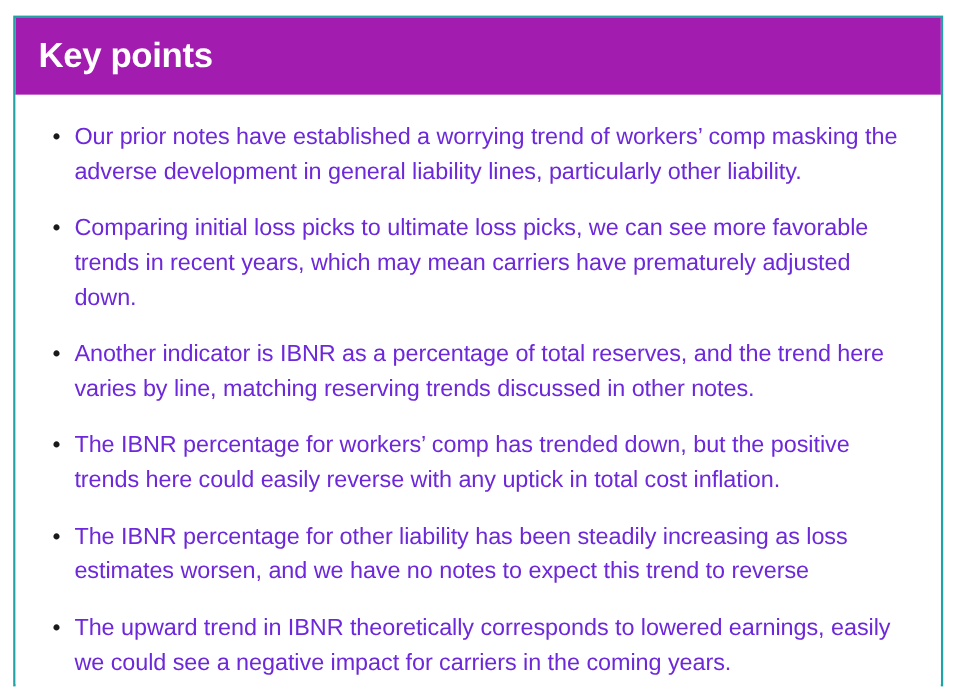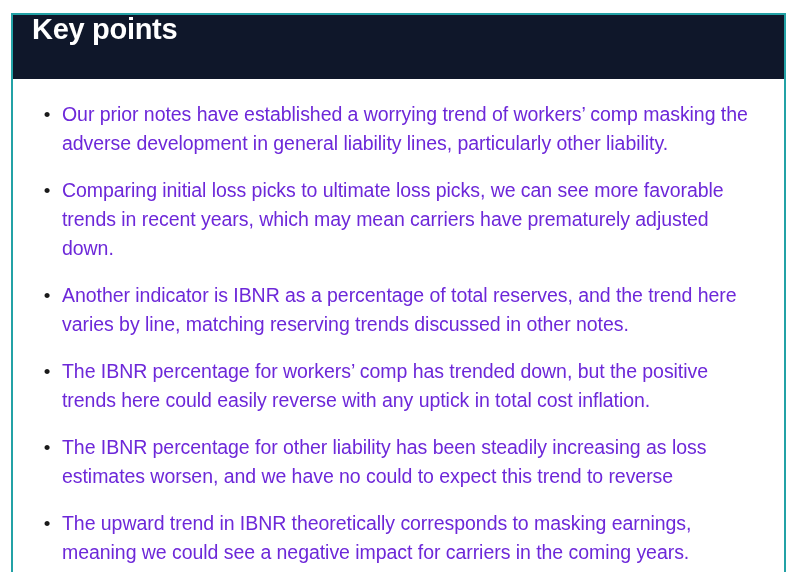--- a/index.html
+++ b/index.html
@@ -21,24 +21,25 @@
     width: 775px;
     height: 559px;
     box-sizing: border-box;
     background: #ffffff;
     border: 2px solid #23a2a6;
     display: flex;
     flex-direction: column;
   }
 
   .card-header {
-    background: #0f172a;
+    background: #a21caf;
     height: 64px;
     flex: 0 0 64px;
     display: flex;
+    align-items: center;
     padding: 0 0 0 19px;
     box-sizing: border-box;
   }
 
   .card-header-title {
     color: #ffffff;
     font-size: 29px;
     font-weight: bold;
     letter-spacing: -0.3px;
     line-height: 1;
@@ -113,24 +114,24 @@
         <span class="bullet-text">Another indicator is IBNR as a percentage of total reserves, and the trend here varies by line, matching reserving trends discussed in other notes.</span>
       </li>
 
       <li class="bullet-item">
         <span class="bullet-marker">•</span>
         <span class="bullet-text">The IBNR percentage for workers’ comp has trended down, but the positive trends here could easily reverse with any uptick in total cost inflation.</span>
       </li>
 
       <li class="bullet-item">
         <span class="bullet-marker">•</span>
-        <span class="bullet-text">The IBNR percentage for other liability has been steadily increasing as loss estimates worsen, and we have no could to expect this trend to reverse</span>
+        <span class="bullet-text">The IBNR percentage for other liability has been steadily increasing as loss estimates worsen, and we have no notes to expect this trend to reverse</span>
       </li>
 
       <li class="bullet-item">
         <span class="bullet-marker">•</span>
-        <span class="bullet-text">The upward trend in IBNR theoretically corresponds to masking earnings, meaning we could see a negative impact for carriers in the coming years.</span>
+        <span class="bullet-text">The upward trend in IBNR theoretically corresponds to lowered earnings, easily we could see a negative impact for carriers in the coming years.</span>
       </li>
 
     </ul>
   </div>
 
 </div>
 
 </body></html>

